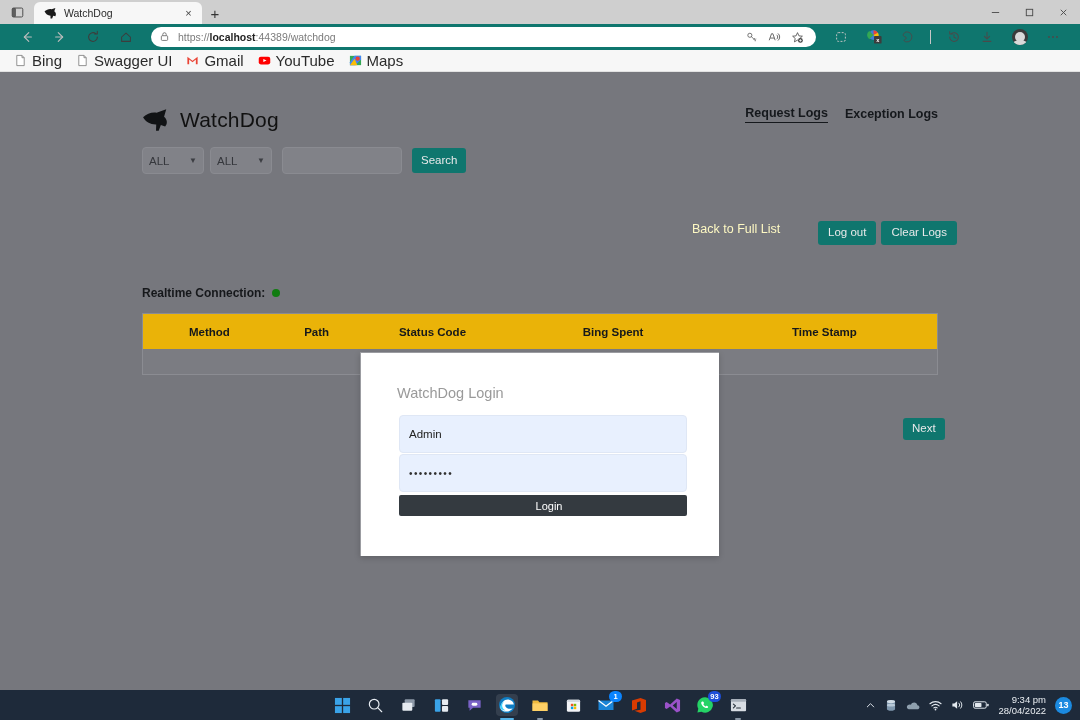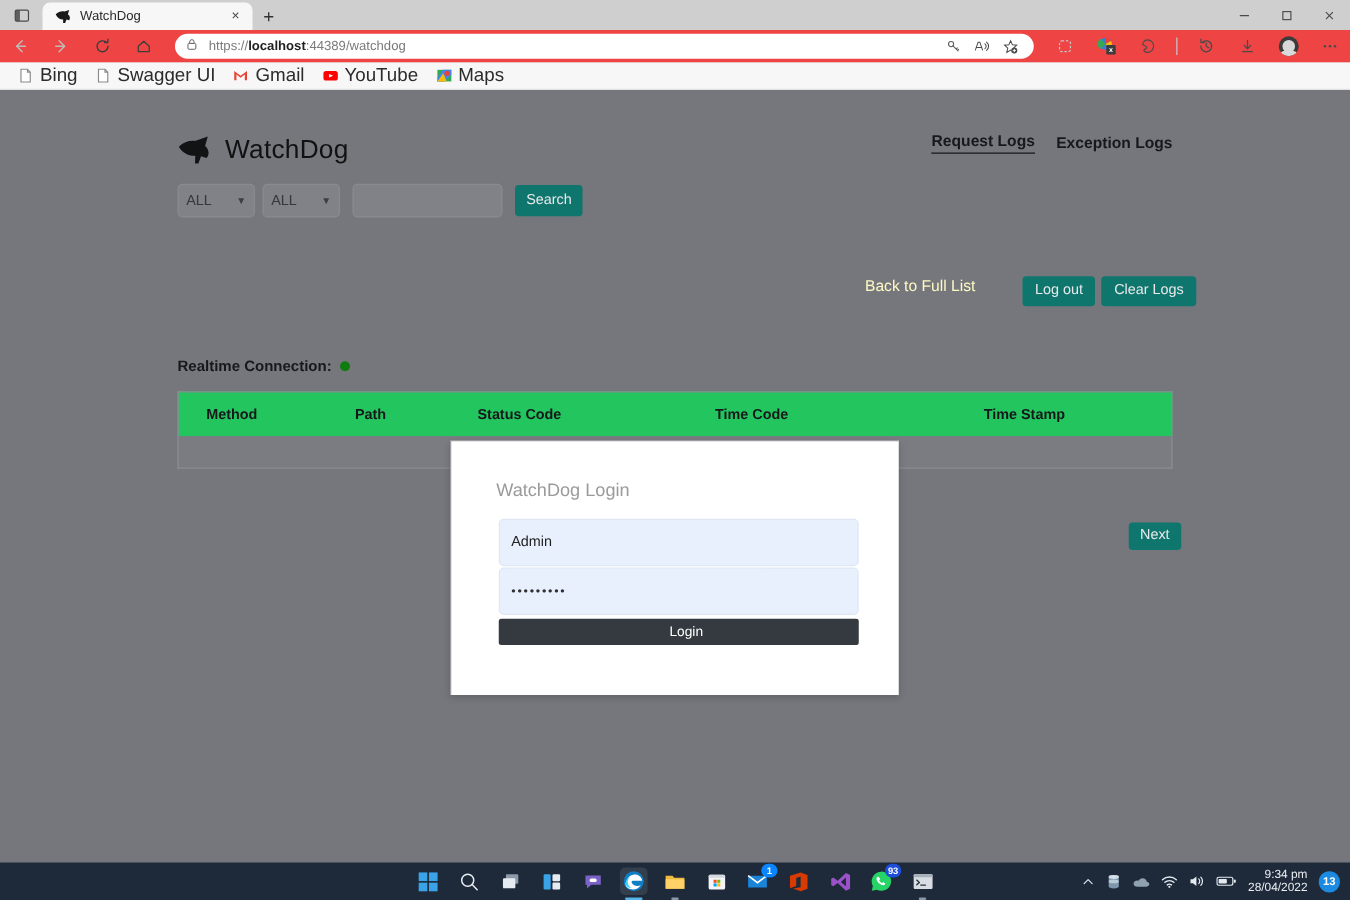--- a/index.html
+++ b/index.html
@@ -59,23 +59,23 @@
   }
   .win-btn {
     width: 34px; height: 24px;
     display: flex; align-items: center; justify-content: center;
     color: #4a4a4a;
   }
 
   
   .navbar {
     height: 26px; width: 100%;
-    background: #ef4444;
+    background: #0f766e;
     display: flex; align-items: center;
-    padding: 0 2px;
+    padding: 0 13px;
     gap: 5px;
   }
   .nav-icon-btn {
     width: 28px; height: 24px;
     display: flex; align-items: center; justify-content: center;
     flex: none;
   }
   .omnibox {
     flex: 1;
     height: 20px;
@@ -202,24 +202,24 @@
     background: #107c10;
   }
 
   .table-wrap {
     position: absolute; left: 142px; top: 241px;
     width: 796px;
   }
   .table-head {
     display: flex; align-items: center;
     height: 36px;
-    background: #22c55e;
+    background: #eab308;
     border: 1px solid #8b8c92;
     border-bottom: none;
-    padding-left: 0;
+    padding-left: 24px;
   }
   .th { font-size: 11.5px; font-weight: 700; color: #16181b; }
   .th-method { width: 141px; padding-left: 22px; }
   .th-path   { width: 98px; }
   .th-status { width: 190px; }
   .th-spent  { width: 180px; }
   .th-stamp  { width: 150px; margin-left: 35px; }
   .table-body { height: 26px; background: #7b7c82; border: 1px solid #8b8c92; border-top: none; }
 
   .next-btn {
@@ -530,21 +530,21 @@
     <div class="realtime">
       <span class="realtime-label">Realtime Connection:</span>
       <span class="realtime-dot"></span>
     </div>
 
     <div class="table-wrap">
       <div class="table-head">
         <span class="th th-method">Method</span>
         <span class="th th-path">Path</span>
         <span class="th th-status">Status Code</span>
-        <span class="th th-spent">Time Code</span>
+        <span class="th th-spent">Bing Spent</span>
         <span class="th th-stamp">Time Stamp</span>
       </div>
       <div class="table-body"></div>
     </div>
 
     <button class="btn-dark next-btn">Next</button>
 
     <div class="modal">
       <div class="modal-title">WatchDog Login</div>
       <div class="field field-user">Admin</div>

